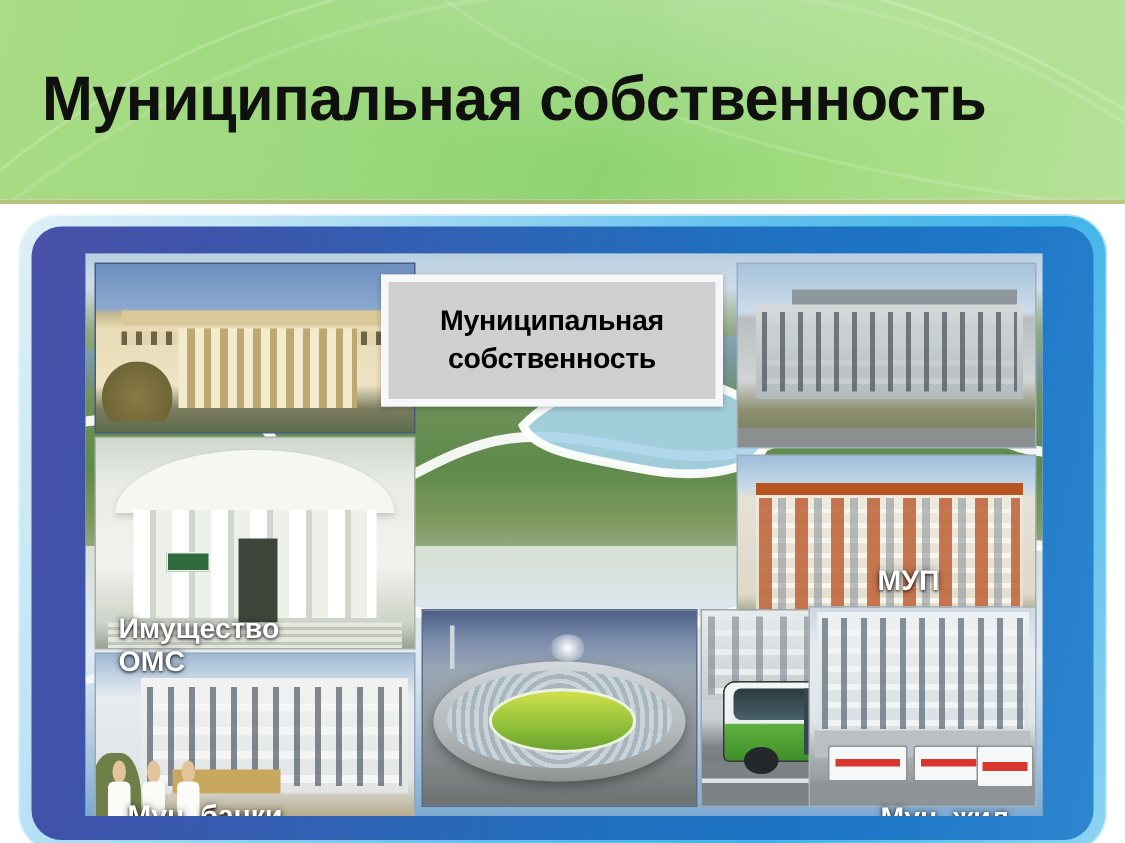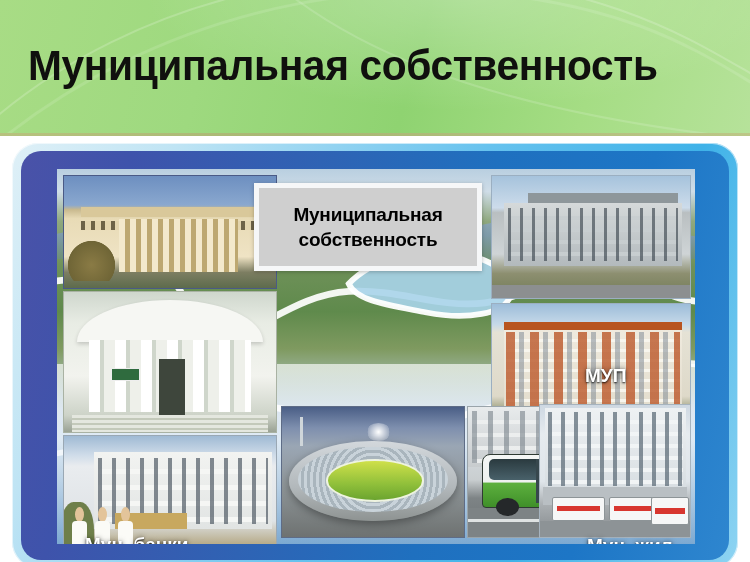--- a/index.html
+++ b/index.html
@@ -227,21 +227,21 @@
   }
 
   
   .lbl{
     position:absolute;color:#ffffff;font-weight:bold;
     text-shadow:0 1px 2px rgba(0,0,0,.85),0 0 5px rgba(0,0,0,.55);
     line-height:22px;white-space:pre-line;pointer-events:none;
   }
   #label-oms{left:22px;top:240px;font-size:19px;}
   #label-bank{left:28px;top:365px;font-size:19px;}
-  #label-mup{left:528px;top:196px;font-size:19px;}
+  #label-mup{left:528px;top:208px;font-size:19px;}
   #label-housing{left:530px;top:366px;font-size:19px;}
   #label-land{left:300px;top:310px;font-size:18px;line-height:24px;}
 </style>
 </head>
 <body>
 
 <div id="slide-header">
   <svg class="swoosh" viewBox="0 0 750 133" preserveAspectRatio="none">
     <path d="M-40,150 C140,-30 420,-60 620,10 C700,38 740,70 790,95" fill="none" stroke="#ffffff" stroke-opacity=".35" stroke-width="2"></path>
     <path d="M-40,175 C160,-12 440,-46 640,26 C710,52 745,82 800,110" fill="none" stroke="#ffffff" stroke-opacity=".22" stroke-width="3"></path>
@@ -349,20 +349,22 @@
           <div class="amb a1"></div>
           <div class="amb a2"></div>
           <div class="amb a3"></div>
         </div>
 
         <div id="center-card">
           <span id="center-card-text">Муниципальная
 собственность</span>
         </div>
 
+        <div class="lbl" id="label-oms">Имущество
+ОМС</div>
         <div class="lbl" id="label-bank">Мун. банки</div>
 
         <div class="lbl" id="label-mup">МУП</div>
         <div class="lbl" id="label-housing">Мун. жил. фонд</div>
 
       </div>
     </div>
   </div>
 </div>
 

